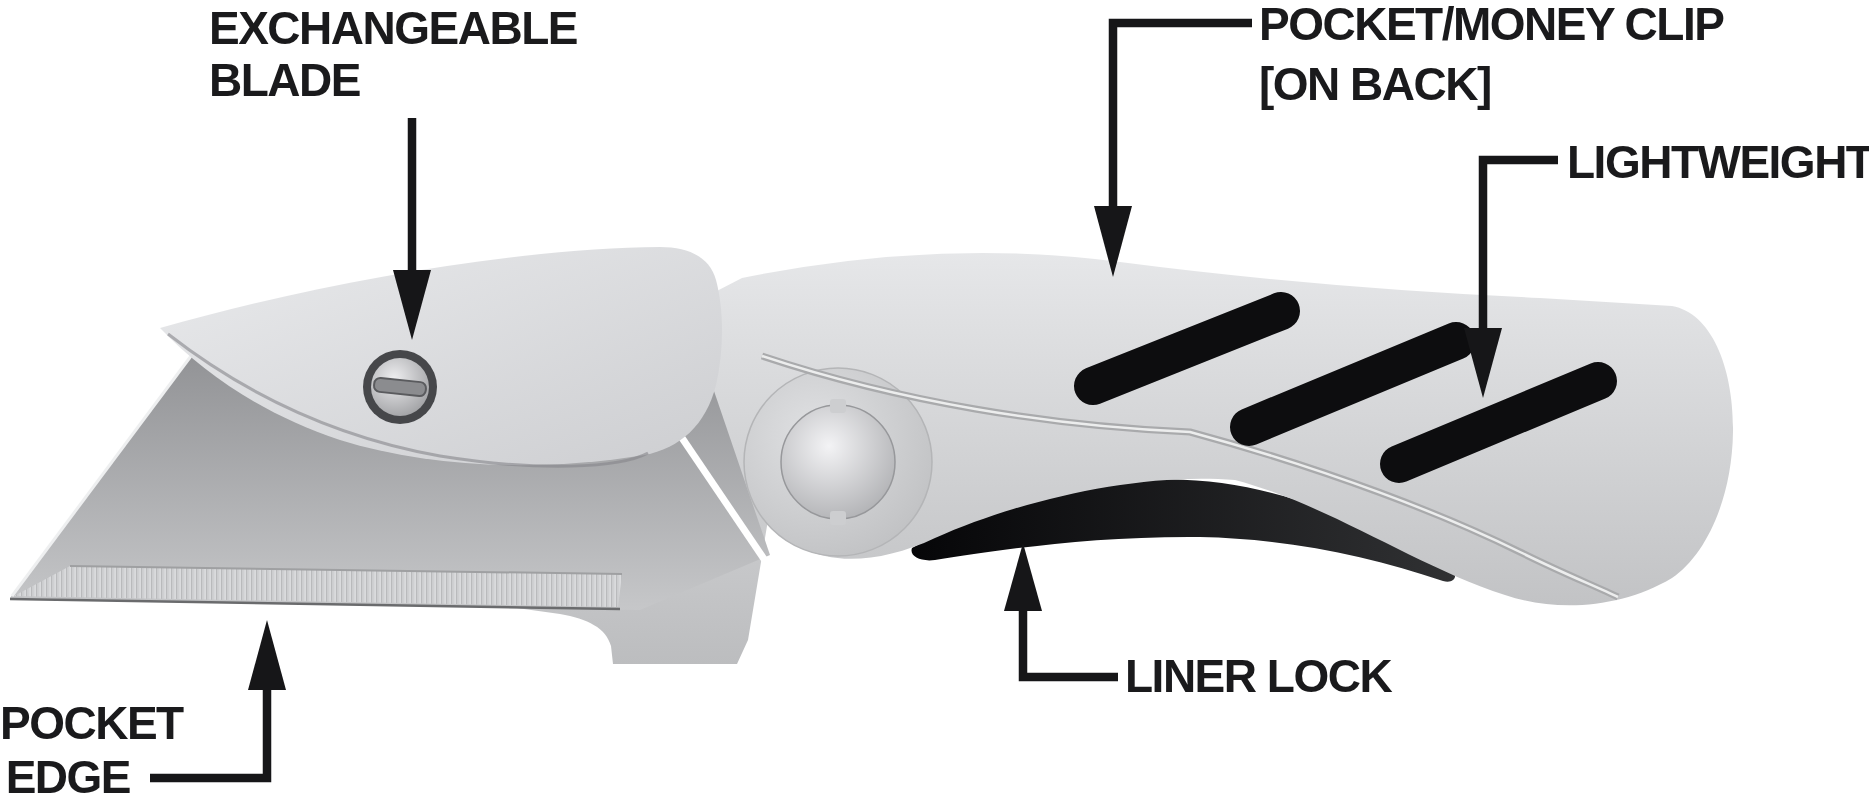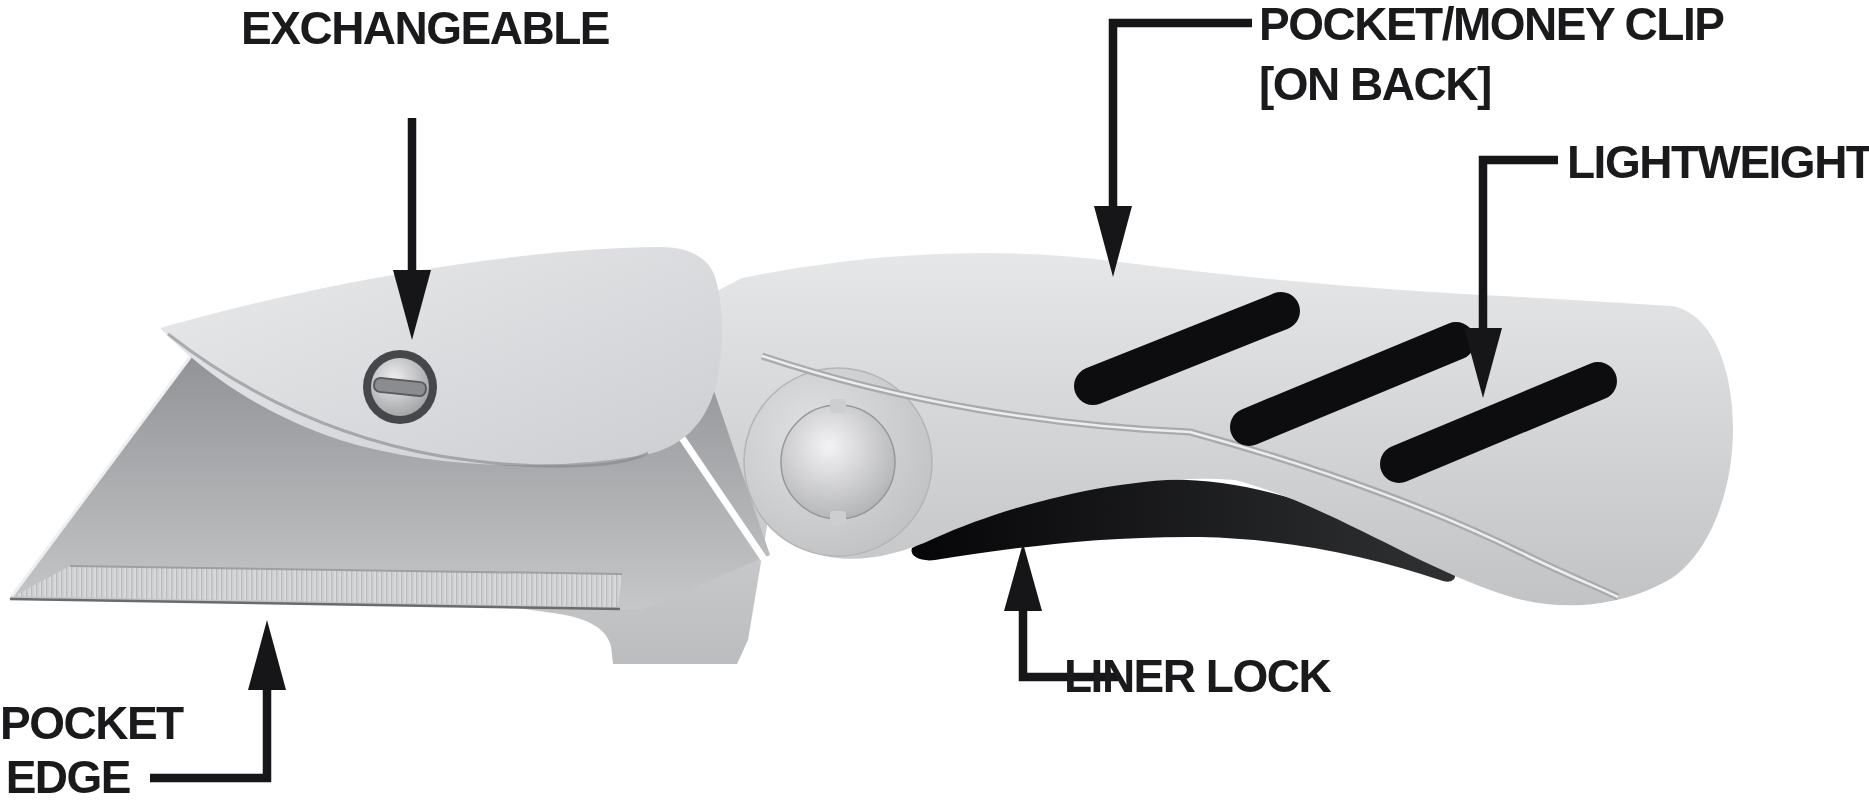--- a/index.html
+++ b/index.html
@@ -3,24 +3,24 @@
 <meta charset="utf-8">
 <style>
   html,body{margin:0;padding:0;background:#ffffff;}
   body{width:1869px;height:800px;overflow:hidden;}
   .stage{position:relative;width:1869px;height:800px;background:#ffffff;
          font-family:"Liberation Sans",sans-serif;}
   .art{position:absolute;left:0;top:0;}
   .label{position:absolute;color:#1a1a1c;font-weight:700;font-size:46px;
          letter-spacing:-1.5px;line-height:54px;white-space:nowrap;}
   .label .ln{display:block;}
-  #label-exchangeable-blade{left:209px;top:2px;width:400px;text-align:right;line-height:52px;}
+  #label-exchangeable-blade{left:209px;top:2px;width:400px;text-align:left;line-height:52px;}
   #label-pocket-money-clip{left:1259px;top:-6px;line-height:60px;}
   #label-lightweight{left:1567px;top:136px;line-height:52px;}
-  #label-liner-lock{left:1064px;top:650px;line-height:52px;}
+  #label-liner-lock{left:1125px;top:650px;line-height:52px;}
   #label-plain-edge{left:0px;top:696px;width:130px;text-align:right;line-height:54px;}
 </style>
 </head>
 <body>
 
 <div class="stage">
 
   <svg class="art" width="1869" height="800" viewBox="0 0 1869 800">
     <defs>
       <linearGradient id="gFrame" x1="0" y1="0" x2="0" y2="1">
@@ -112,20 +112,21 @@
       <path d="M 393,270 L 431,270 L 412,340 Z"></path>
       <path d="M 1094,206 L 1132,206 L 1113,277 Z"></path>
       <path d="M 1464,328 L 1502,328 L 1483,398 Z"></path>
       <path d="M 1004,611 L 1042,611 L 1023,543 Z"></path>
       <path d="M 248,690 L 286,690 L 267,620 Z"></path>
     </g>
   </svg>
 
   <div class="label" id="label-exchangeable-blade">
     <span class="ln">EXCHANGEABLE</span>
+    <span class="ln">BLADE</span>
   </div>
 
   <div class="label" id="label-pocket-money-clip">
     <span class="ln">POCKET/MONEY CLIP</span>
     <span class="ln">[ON BACK]</span>
   </div>
 
   <div class="label" id="label-lightweight">
     <span class="ln">LIGHTWEIGHT</span>
   </div>

